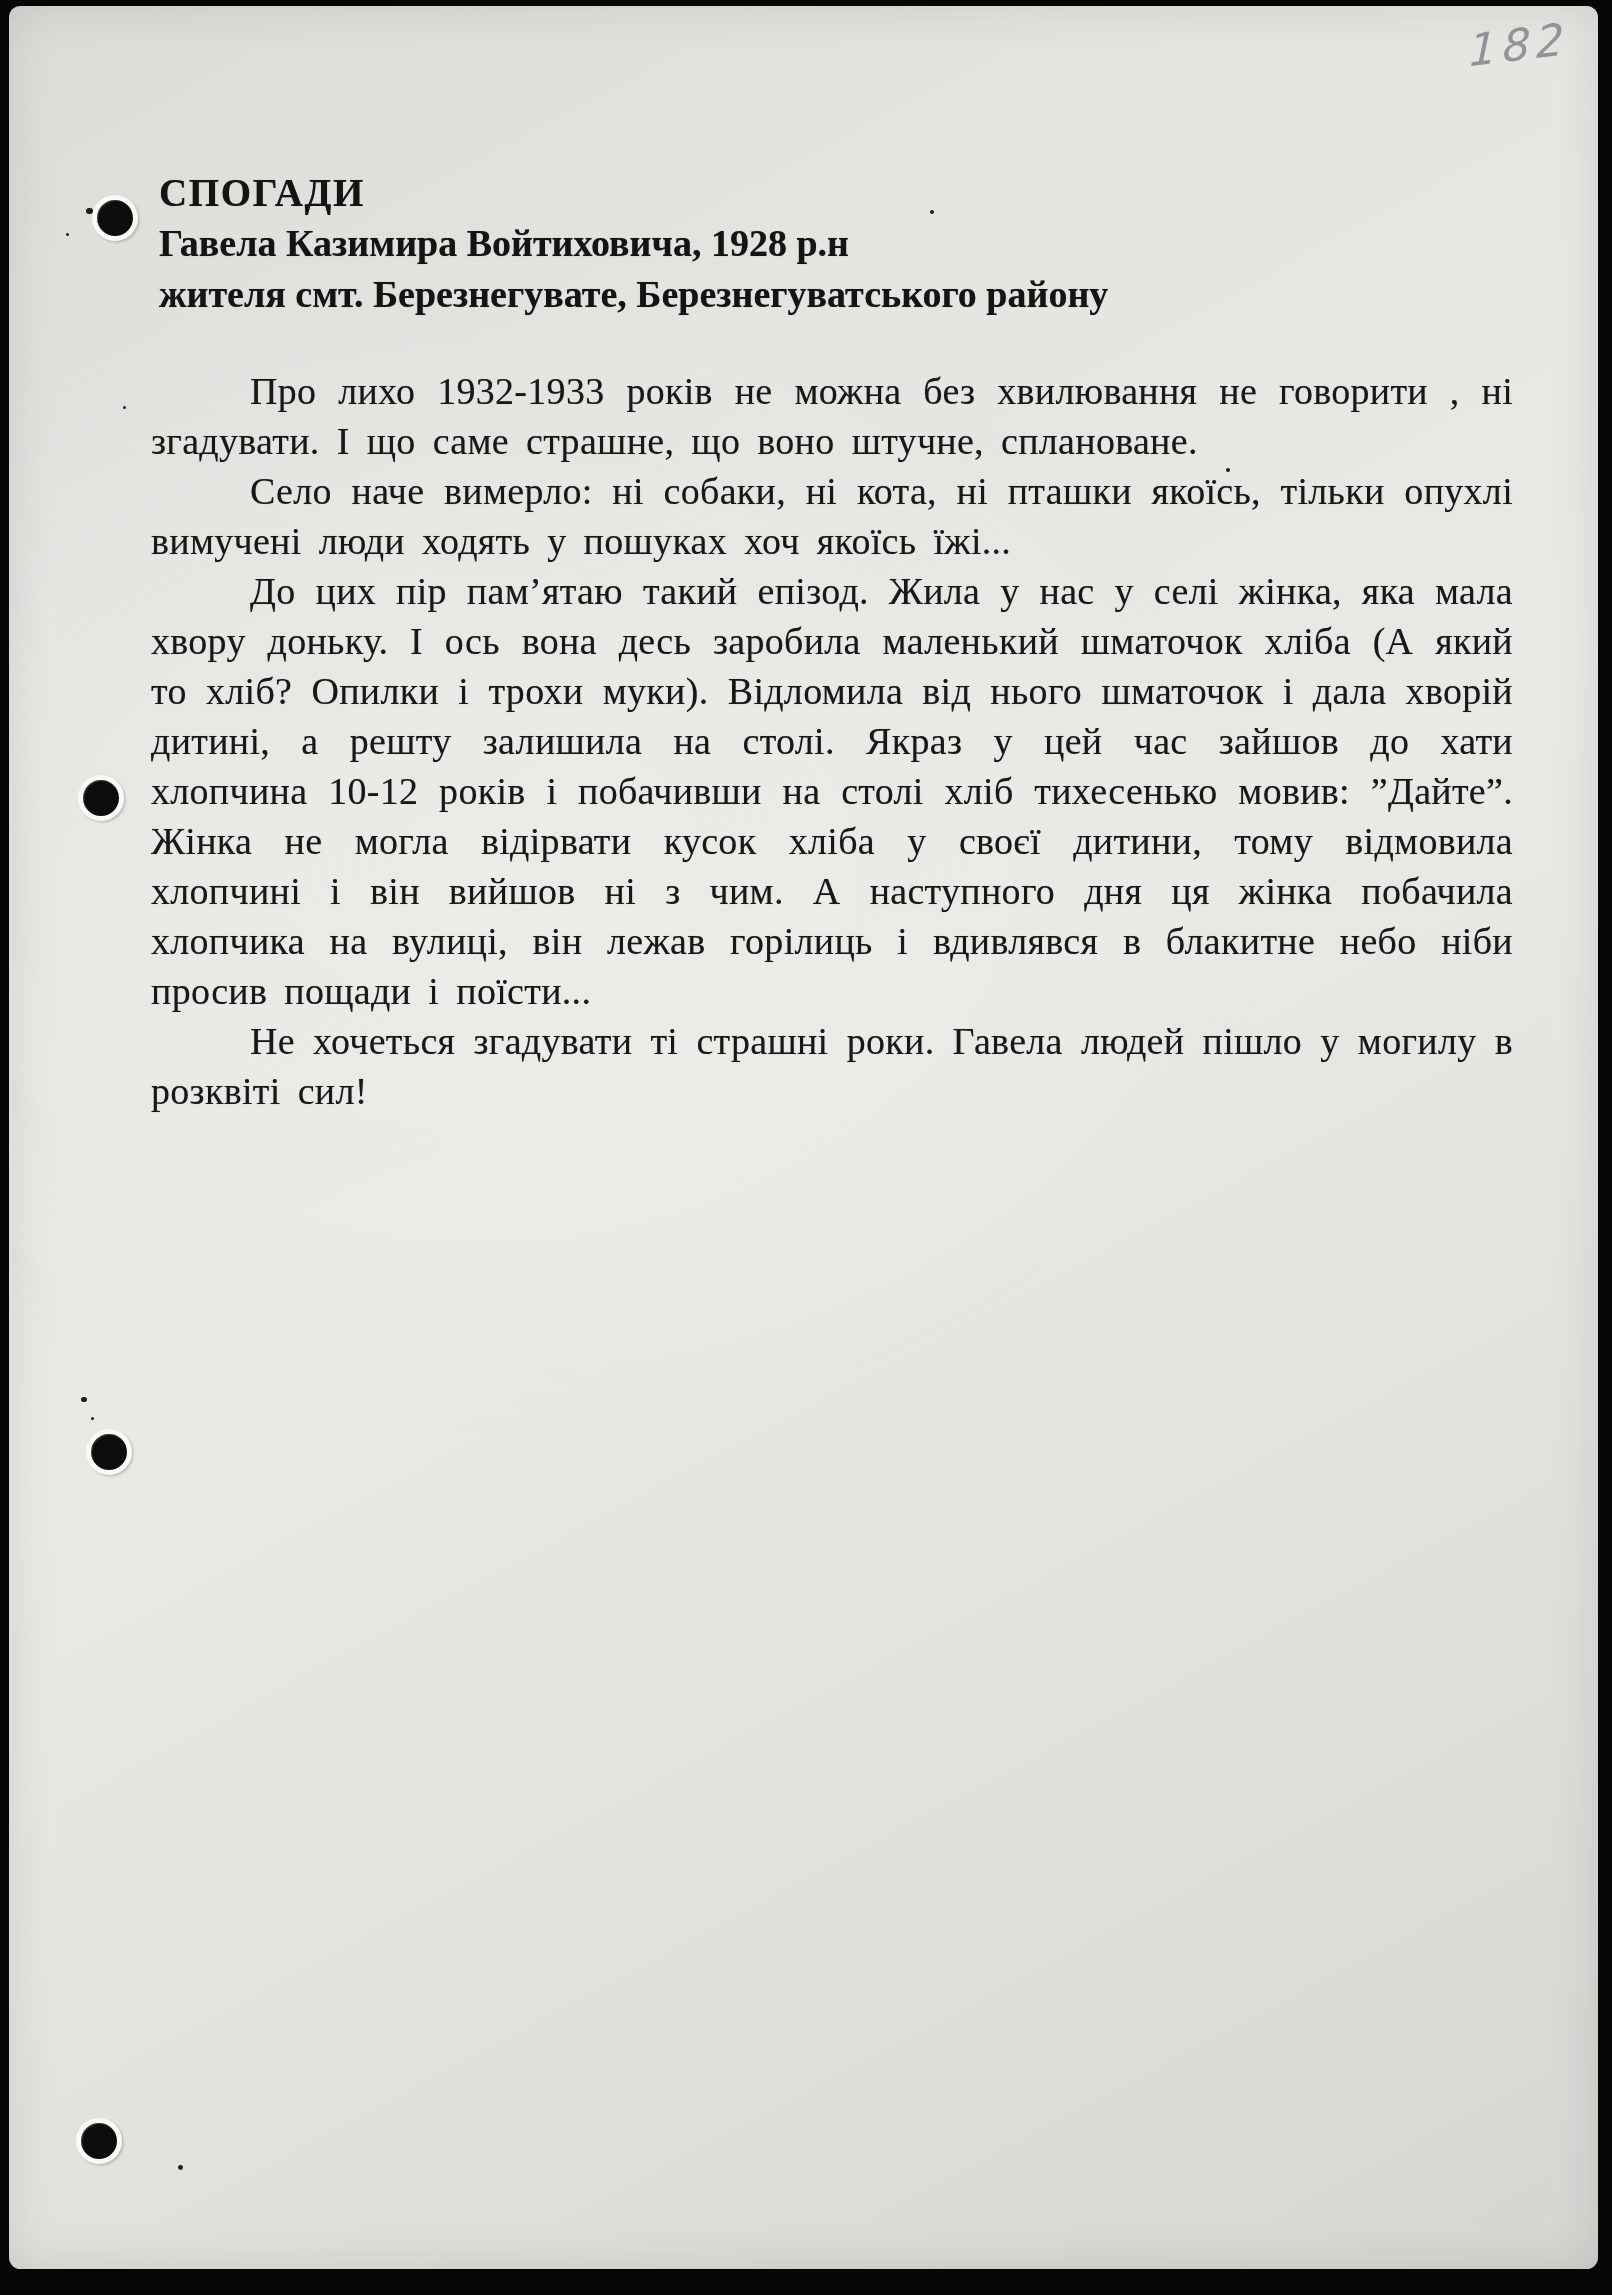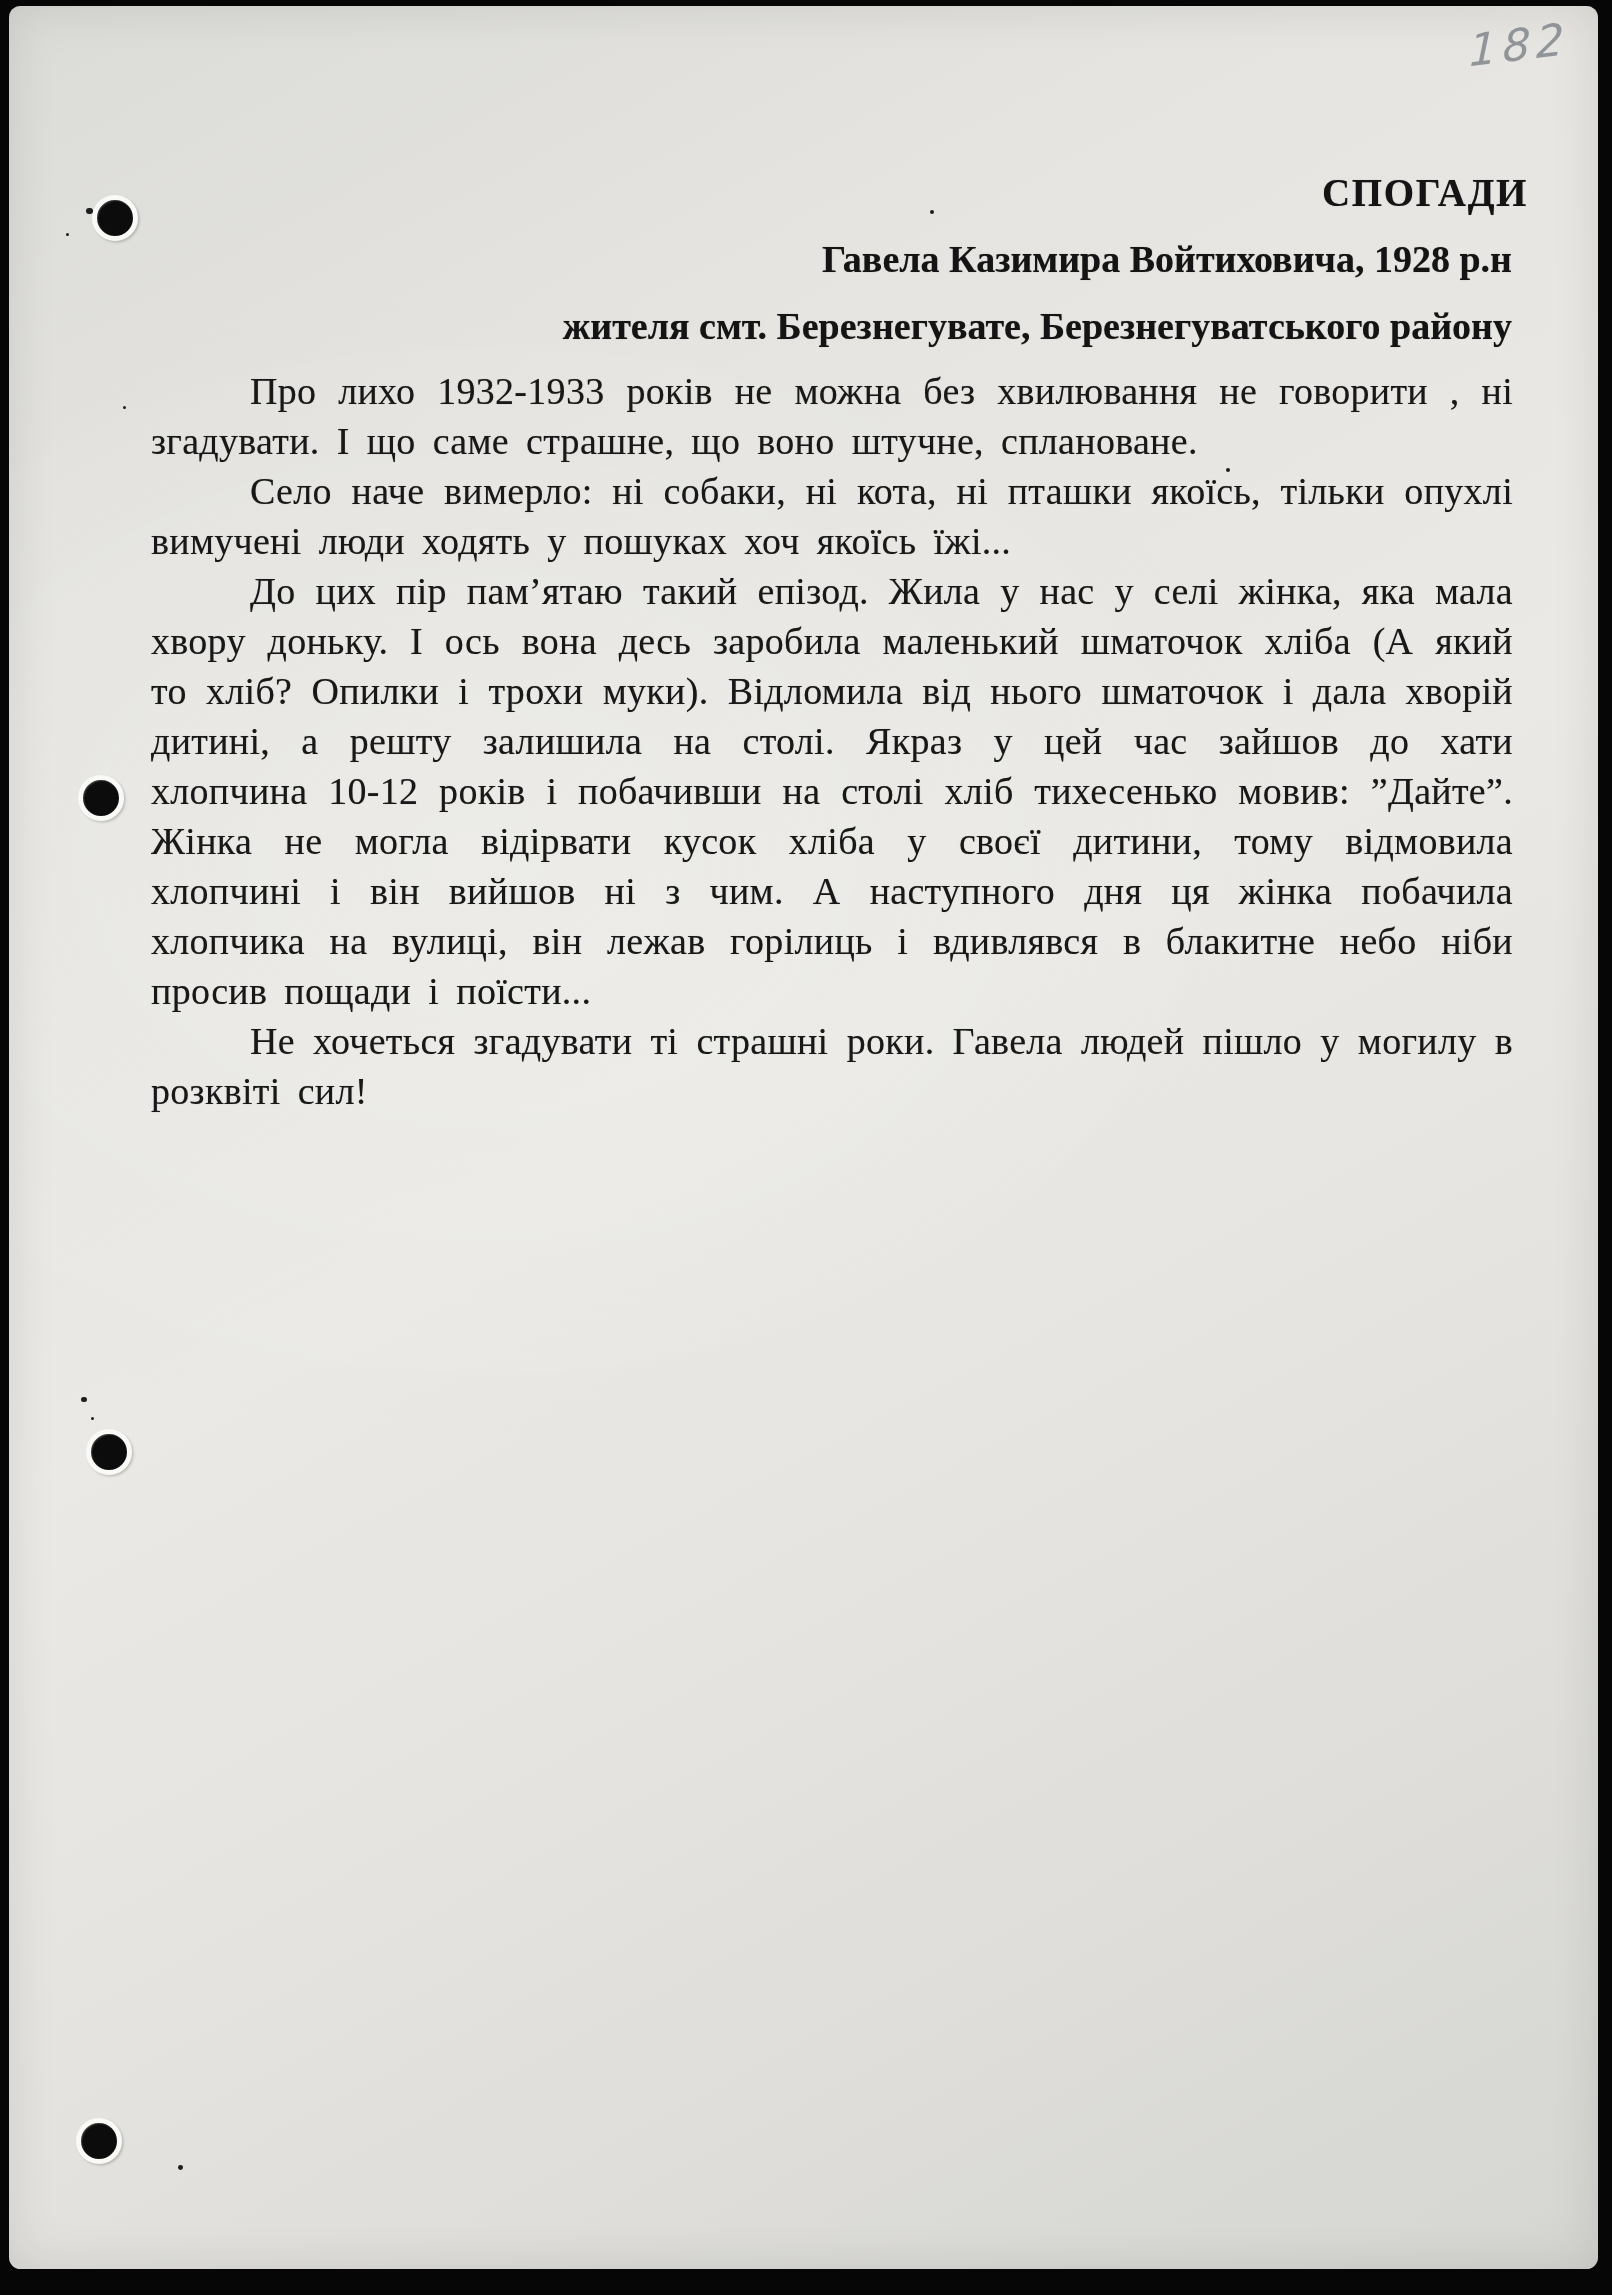--- a/index.html
+++ b/index.html
@@ -51,38 +51,38 @@
     box-shadow: 1.6px 1.6px 2.4px rgba(0,0,0,0.18), inset 0.8px 0.8px 1.6px rgba(255,255,255,0.25);
   }
   .speck {
     position: absolute;
     background: #1d1d1d;
     border-radius: 50%;
   }
   .title-block {
     position: absolute;
     top: 161px;
-    left: 157px;
+    left: 150px;
     width: 1362px;
-    text-align: right;
+    text-align: left;
     color: #141414;
     text-shadow: 0 0 0.8px rgba(10,10,10,0.45);
   }
   .title-line1 {
     font-size: 39px;
     font-weight: bold;
     line-height: 51px;
     margin: 0;
     letter-spacing: 1.6px;
   }
   .title-line2, .title-line3 {
     font-size: 38px;
     font-weight: bold;
     line-height: 51px;
-    margin: 16px;
+    margin: 0;
   }
   .body-text {
     position: absolute;
     top: 360px;
     left: 142px;
     width: 1362px;
     color: #181818;
     text-shadow: 0 0 0.8px rgba(10,10,10,0.40);
   }
   .body-text p {

